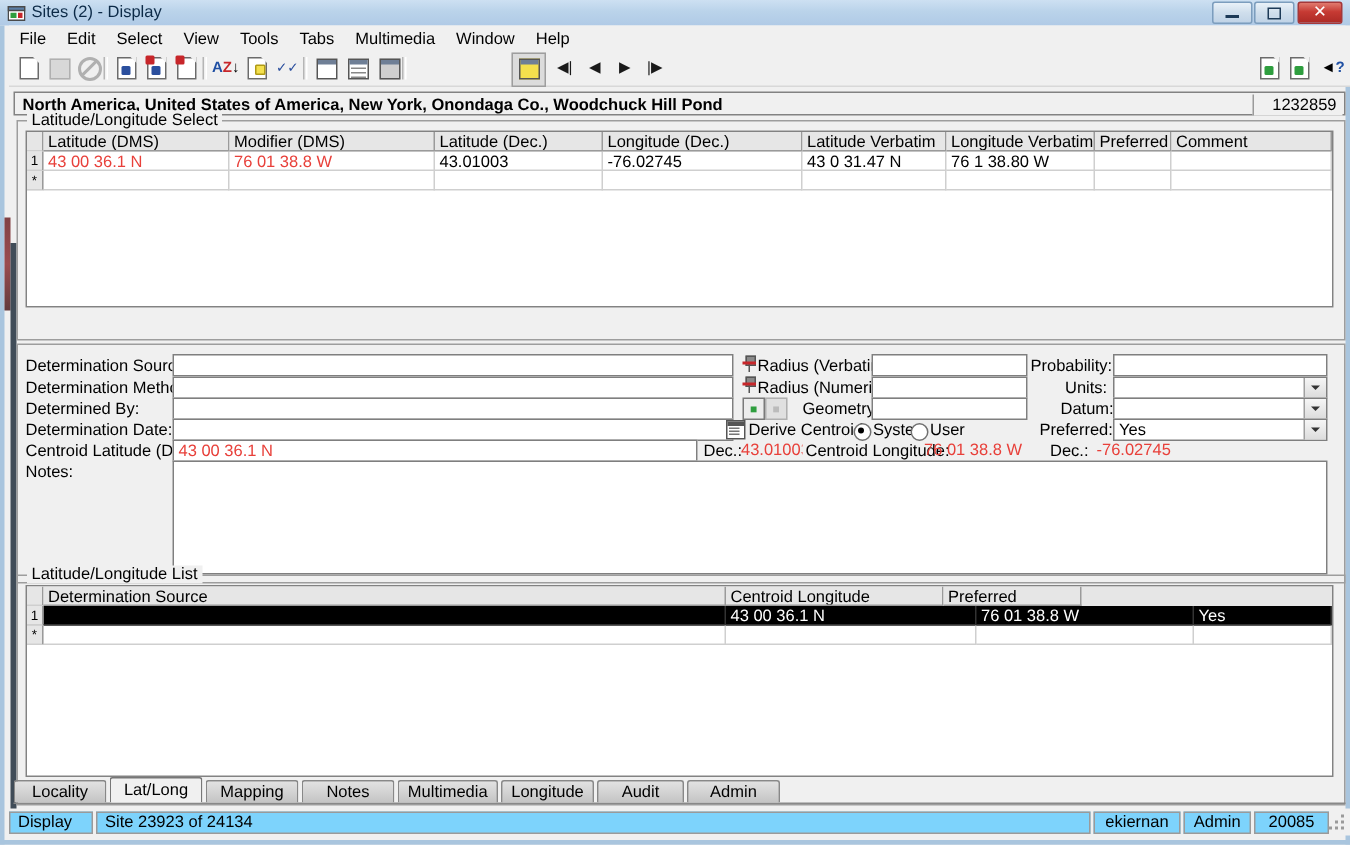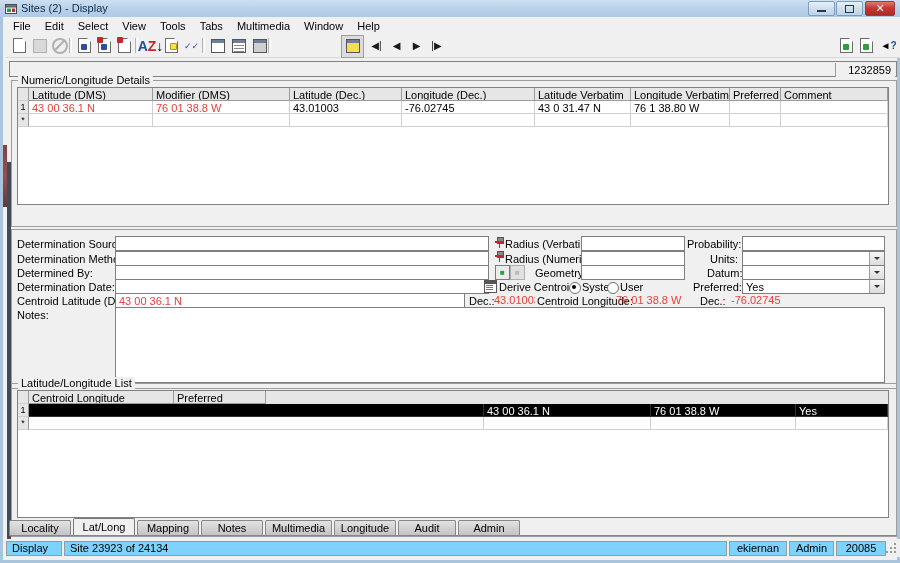--- a/index.html
+++ b/index.html
@@ -76,21 +76,21 @@
   .badge{position:absolute;width:6px;height:6px;border-radius:1px;}
   .b-blue{background:#2b4f9e;}
   .b-red{background:#c7262a;}
   .b-green{background:#2f9e3f;}
   .b-yellow{background:#f4e04d;border:1px solid #b09a14;}
 
   .floppy{width:12px;height:12px;background:#d8d8d8;border:1px solid #b0b0b0;}
   .nosign{width:12px;height:12px;border:2px solid #b0b0b0;border-radius:50%;position:relative;}
   .nosign:after{content:"";position:absolute;left:-1px;top:4px;width:14px;height:2px;background:#b0b0b0;transform:rotate(-45deg);}
 
-  .az{font-size:14px;font-weight:bold;line-height:1;}
+  .az{font-size:10px;font-weight:bold;line-height:1;}
   .gridic{width:12px;height:12px;border:1px solid #555;background:#fff;position:relative;}
   .gridic:before{content:"";position:absolute;left:0;top:0;right:0;height:3px;background:#6f7f96;}
   .gridic.rows:after{content:"";position:absolute;left:1px;top:5px;right:1px;height:1px;
     box-shadow:0 0 0 0 #888,0 3px 0 0 #888,0 6px 0 0 #888;background:#888;}
 
   .nav{font-size:10px;color:#1a1a1a;line-height:1;}
 
   
   #crumbbar{position:absolute;left:6px;top:44px;width:888px;height:16px;
     border:1px solid #828282;background:#f0f0f0;box-sizing:border-box;}
@@ -312,25 +312,26 @@
         <div class="doc">
           <div class="badge b-green" style="left:2px;top:5px"></div>
         </div>
       </div>
       <div class="tbtn" style="left:874px">
         <span style="font-size:10px;font-weight:bold;">◄<span style="color:#1f4fa3">?</span></span>
       </div>
     </div>
 
     <div id="crumbbar">
+      <div id="crumbtext">North America, United States of America, New York, Onondaga Co., Woodchuck Hill Pond</div>
       <div id="recid">1232859</div>
     </div>
 
     <div class="group" style="left:8px;top:63px;width:884px;height:145px;">
-      <div class="gl">Numeric/Longitude Details</div>
+      <div class="gl">Latitude/Longitude Select</div>
     </div>
 
     <div class="grid" style="left:14px;top:70px;width:872px;height:118px;">
 
       <div class="grow ghead">
         <div class="rowhdr"></div>
         <div class="gcell" style="width:124px">Latitude (DMS)</div>
         <div class="gcell" style="width:137px">Modifier (DMS)</div>
         <div class="gcell" style="width:112px">Latitude (Dec.)</div>
         <div class="gcell" style="width:133px">Longitude (Dec.)</div>
@@ -457,20 +458,21 @@
     </div>
 
     <div class="group" style="left:8px;top:366px;width:884px;height:152px;">
       <div class="gl">Latitude/Longitude List</div>
     </div>
 
     <div class="grid" style="left:14px;top:373px;width:872px;height:128px;">
 
       <div class="grow ghead">
         <div class="rowhdr"></div>
+        <div class="gcell" style="width:455px">Determination Source</div>
         <div class="gcell" style="width:145px">Centroid Longitude</div>
         <div class="gcell" style="width:92px">Preferred</div>
       </div>
 
       <div class="grow selrow">
         <div class="rowhdr" style="background:#e6e6e6;color:#000">1</div>
         <div class="gcell" style="width:455px"></div>
         <div class="gcell" style="width:167px">43 00 36.1 N</div>
         <div class="gcell" style="width:145px">76 01 38.8 W</div>
         <div class="gcell" style="width:92px">Yes</div>

